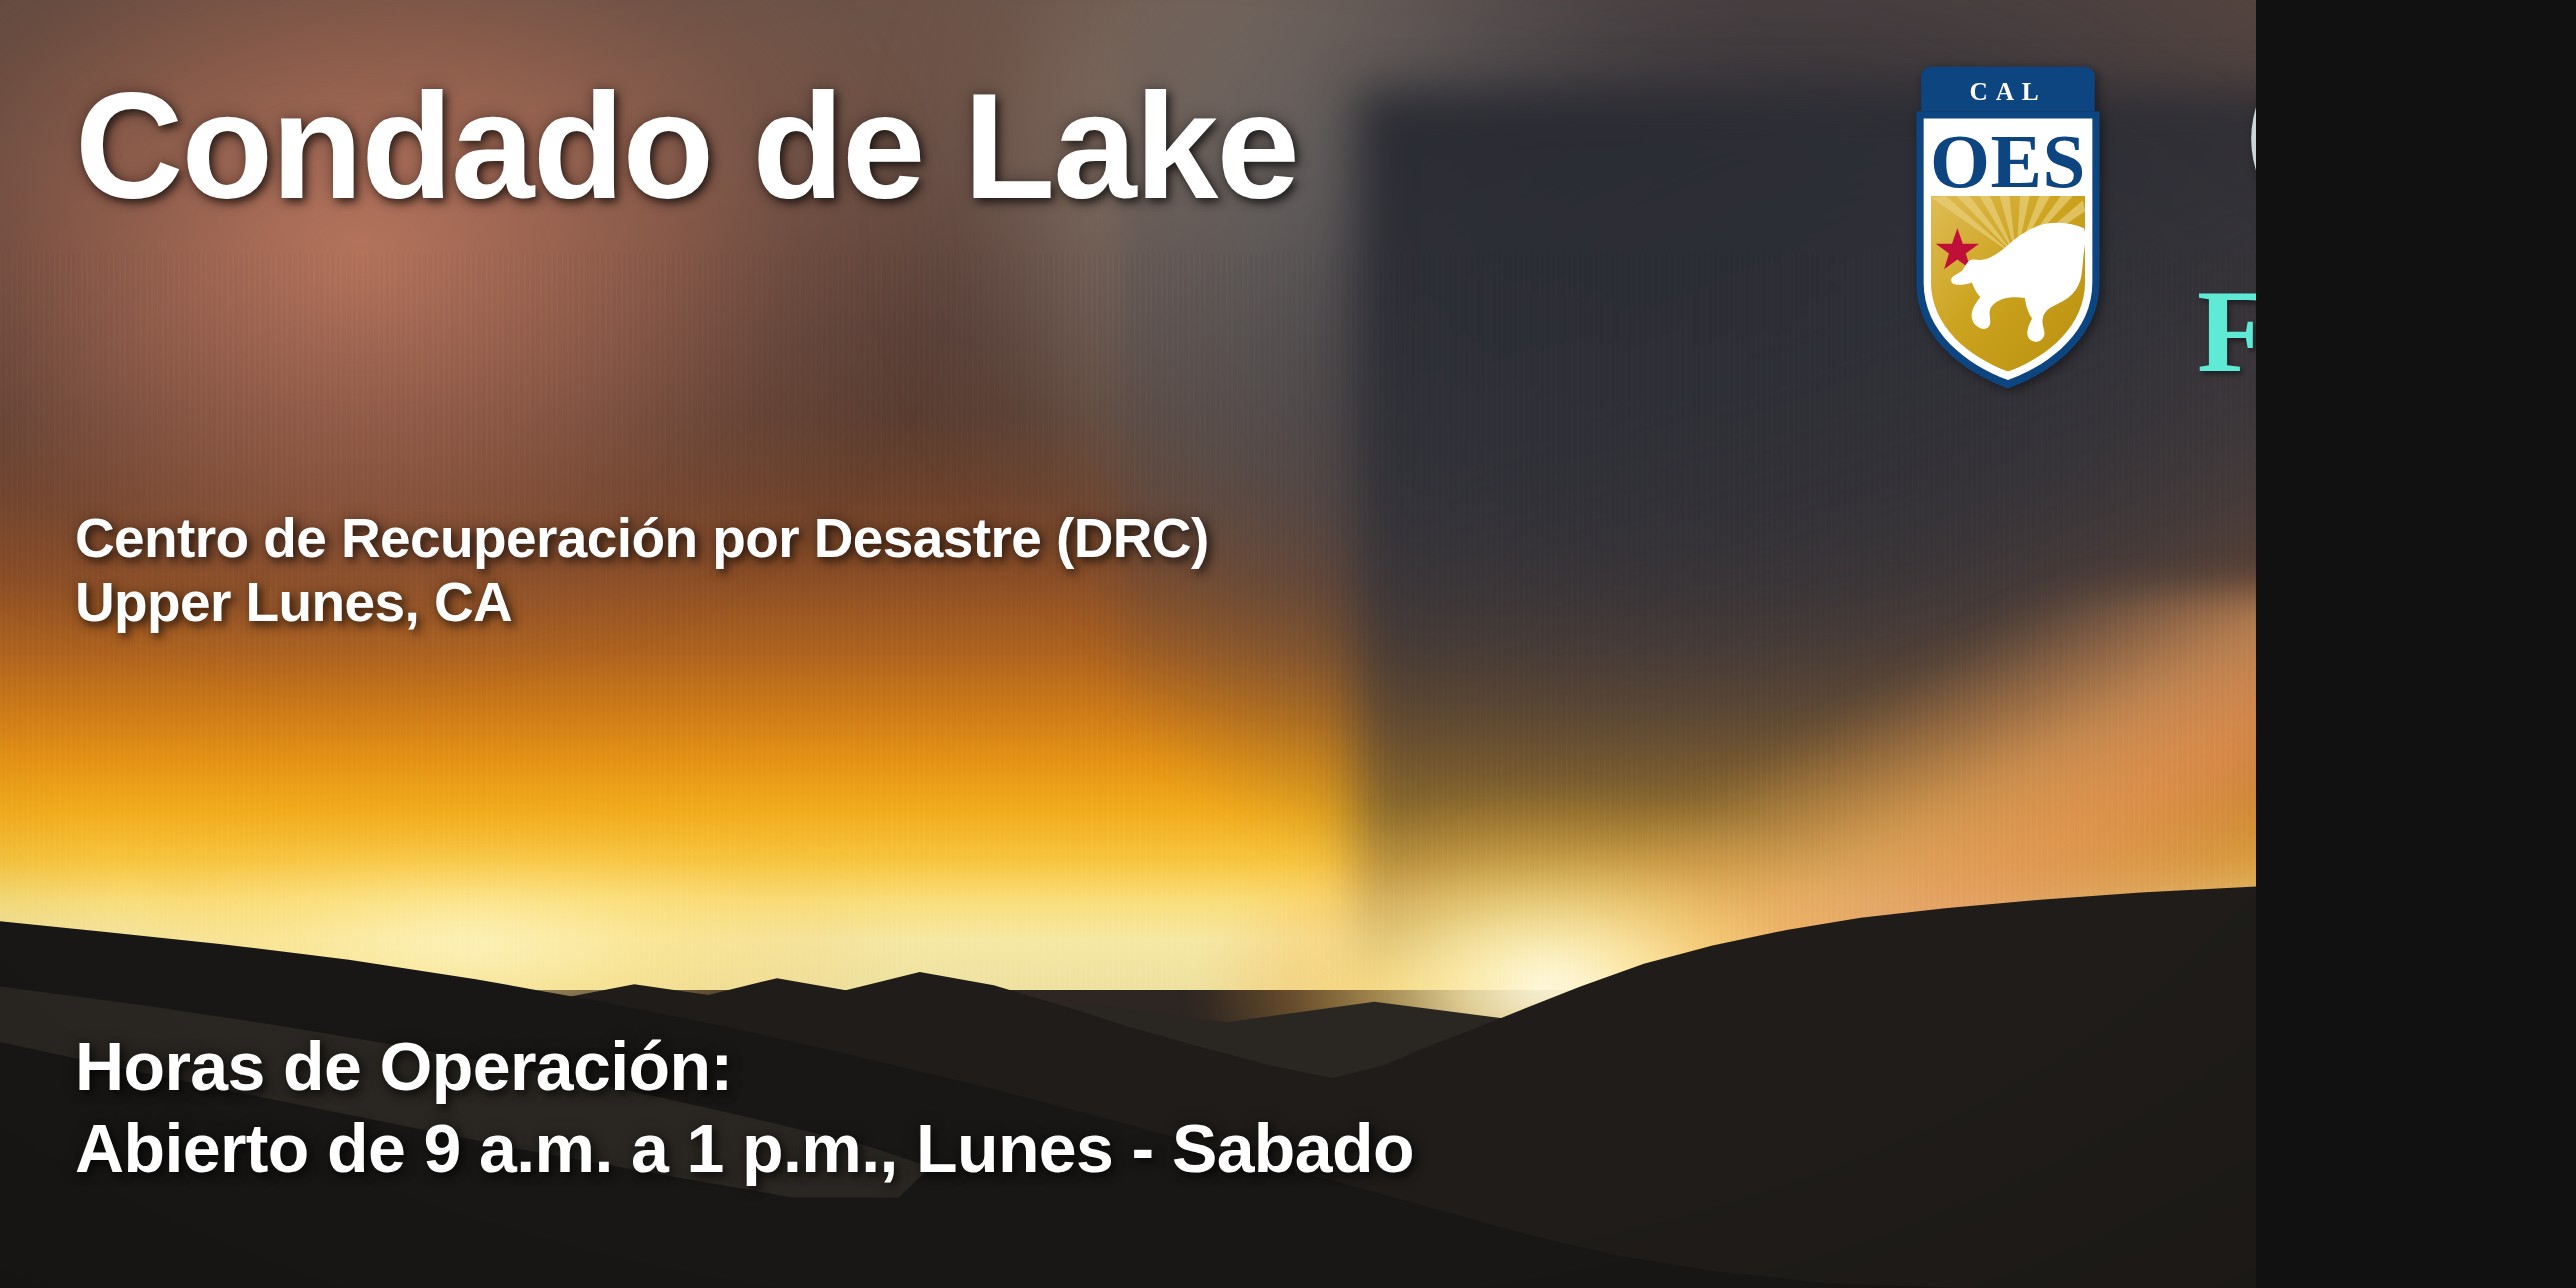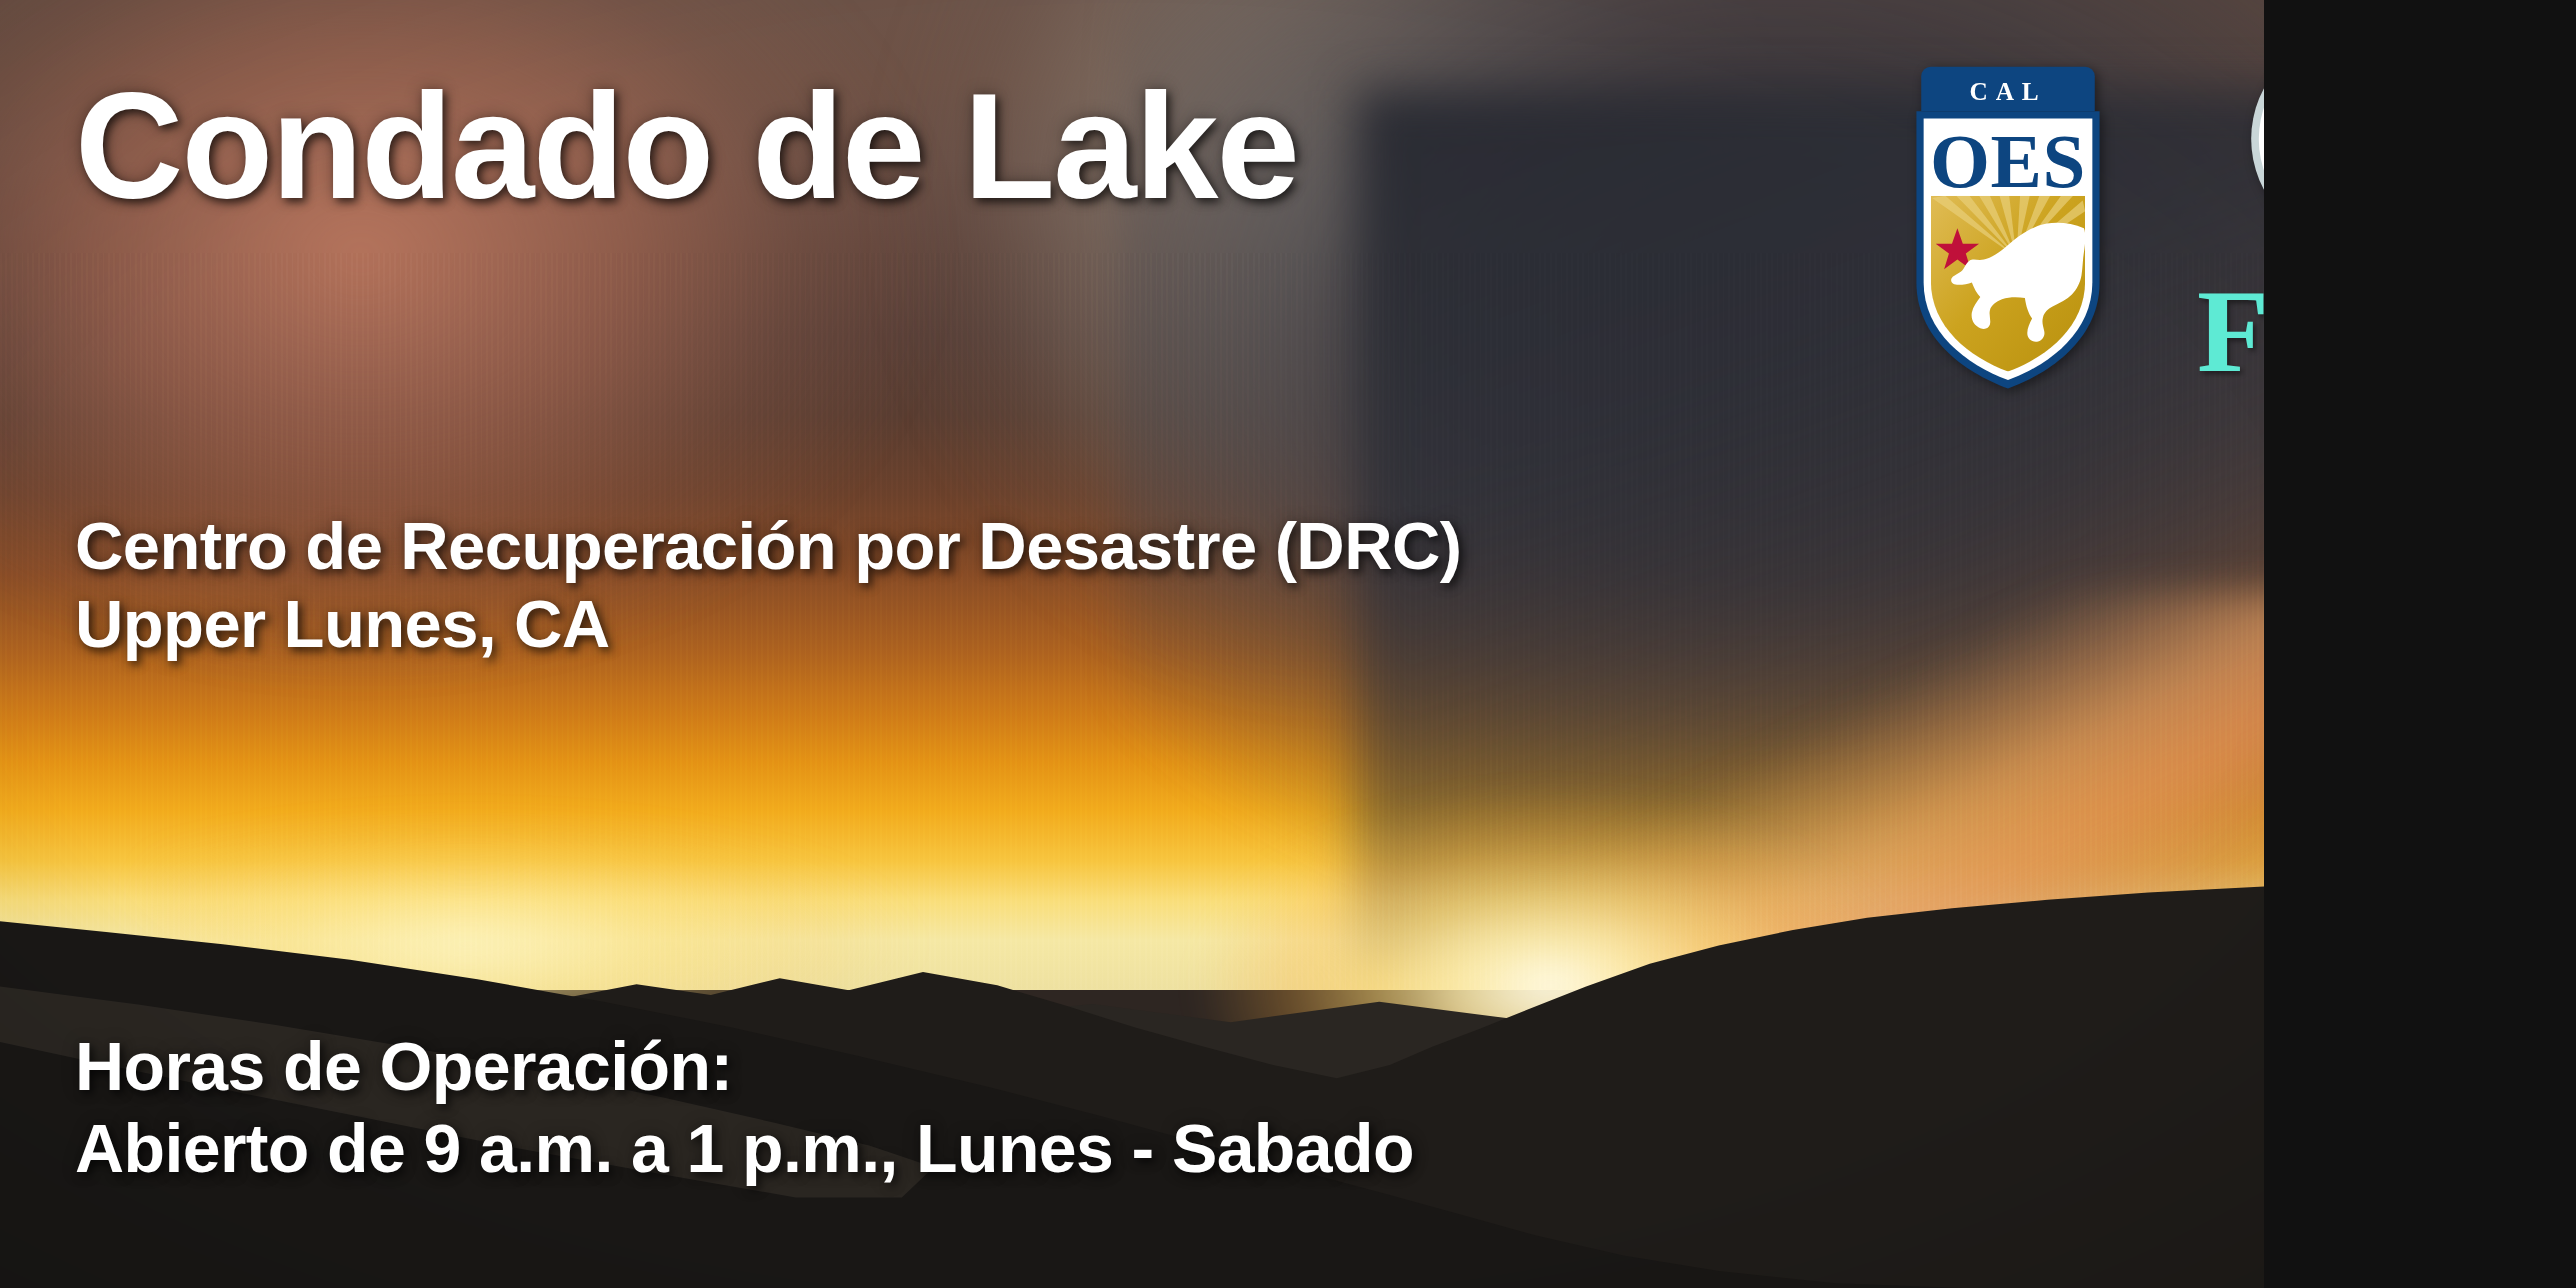--- a/index.html
+++ b/index.html
@@ -1,21 +1,20 @@
 <!DOCTYPE html>
 <html style="font-size:9.7px"><head>
 <meta charset="utf-8">
 <style>
   html,body{margin:0;padding:0;background:#111;}
   .poster{
     position:relative;
     width:2256px;height:1288px;
     overflow:hidden;
     font-family:"Liberation Sans","DejaVu Sans",sans-serif;
-    padding-left:8px;
     -webkit-font-smoothing:antialiased;
   }
 
   
   .bg{position:absolute;inset:0;overflow:hidden;background:#2e2622;}
 
   
   .sky{
     position:absolute;left:0;top:0;width:100%;height:990px;
     background:linear-gradient(to bottom,
@@ -139,21 +138,21 @@
   .txt{
     position:absolute;color:#fff;white-space:nowrap;
     font-family:"Liberation Sans","DejaVu Sans",sans-serif;
     font-weight:700;
     text-shadow:3.6px 4.2px 8.4px rgba(0,0,0,.62), 0 0 17px rgba(0,0,0,.30);
     letter-spacing:-0.3px;
   }
   #title{left:75px;top:71px;font-size:150px;line-height:1;letter-spacing:-1.8px;}
 
   #addr-block{position:absolute;left:75px;top:507px;}
-  #addr-block .txt{position:static;display:block;font-size:67px;line-height:1.16;letter-spacing:-0.6px;}
+  #addr-block .txt{position:static;display:block;font-size:55px;line-height:1.16;letter-spacing:-0.6px;}
 
   #hours-block{position:absolute;left:75px;top:1026px;}
   #hours-block .txt{position:static;display:block;font-size:68px;line-height:1.20;letter-spacing:-0.6px;}
 
   
   #caloes{position:absolute;left:1914px;top:58px;width:188px;height:338px;}
   #caloes svg{display:block;width:100%;height:100%;
     filter:drop-shadow(3px 3.6px 5.4px rgba(0,0,0,.45));}
 
   

